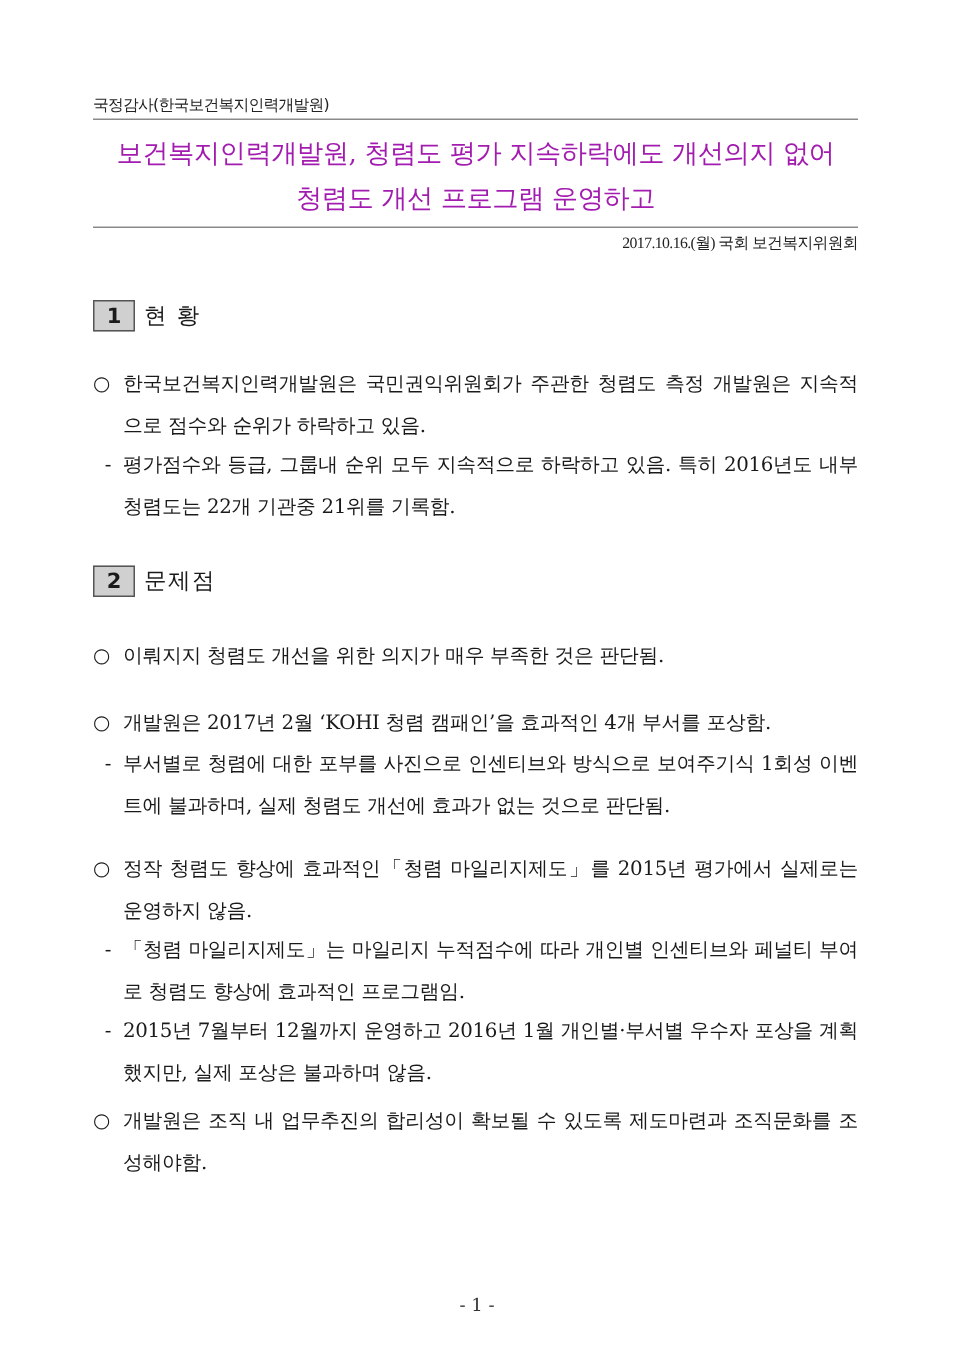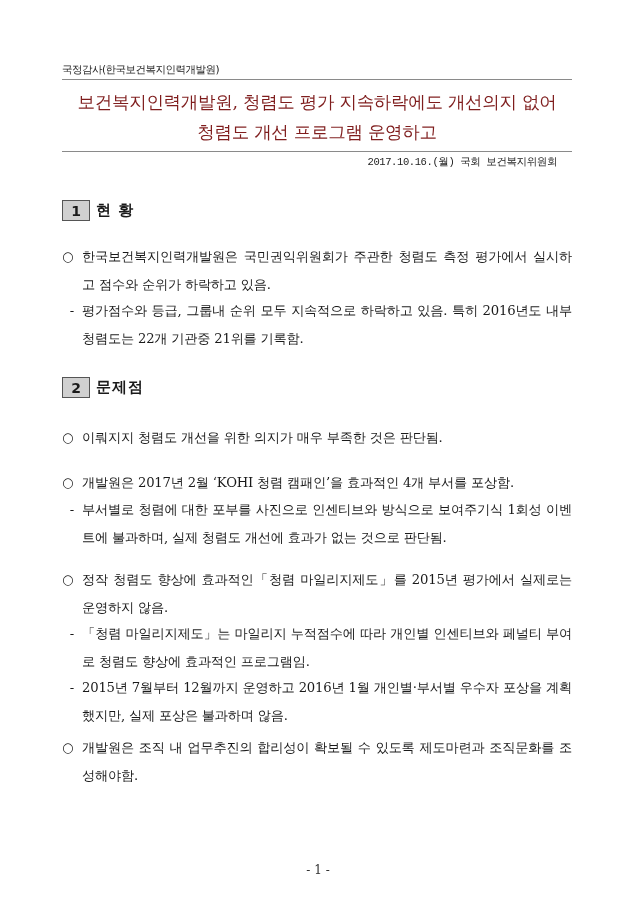--- a/index.html
+++ b/index.html
@@ -12,39 +12,39 @@
     position: absolute; left: 62px; top: 63px;
     font-family: "DejaVu Sans", "Liberation Sans", sans-serif;
     font-size: 10.5px; color: #222; letter-spacing: -0.5px;
   }
   .rule { position: absolute; left: 62px; width: 510px; height: 1px; background: #8a8a8a; }
   .rule.top { top: 79px; }
   .rule.bottom { top: 151px; }
   .title {
     position: absolute; left: 62px; width: 510px; text-align: center;
     font-family: "DejaVu Serif", "Liberation Serif", serif;
-    font-size: 17.5px; letter-spacing: -0.3px; color: #7f1d1d;
+    font-size: 17.5px; letter-spacing: -0.3px; color: #a21caf;
   }
   .title.l1 { top: 90px; }
   .title.l2 { top: 120px; }
   .date {
-    position: absolute; right: 79px; top: 155px;
-    font-family: Liberation Mono, monospace;
+    position: absolute; right: 64px; top: 155px;
+    font-family: Liberation Serif, serif;
     font-size: 10.5px; color: #222; letter-spacing: -0.4px;
   }
   .section-head { position: absolute; left: 62px; display: flex; align-items: center; }
   .section-num {
     width: 26px; height: 19px; background: #d0d0d0; border: 1px solid #555;
     font-family: "DejaVu Sans", "Liberation Sans", sans-serif; font-size: 14px;
     font-weight: bold; display: flex; align-items: center; justify-content: center;
     box-sizing: border-box; width: 28px; height: 21px;
   }
   .section-title {
     margin-left: 6px; font-family: "DejaVu Sans", "Liberation Sans", sans-serif;
-    font-size: 15px; font-weight: bold; letter-spacing: 1px;
+    font-size: 15px; font-weight: normal; letter-spacing: 1px;
   }
   .s1 { top: 200px; }
   .s2 { top: 377px; }
   .para {
     position: absolute; left: 62px; width: 510px;
     font-size: 13.2px; line-height: 28px; letter-spacing: -0.2px;
   }
   .para .row { display: flex; }
   .para .bullet { width: 20px; flex: none; }
   .para .dash { width: 20px; flex: none; text-align: center; }
@@ -66,21 +66,21 @@
   <div class="date">2017.10.16.(월) 국회 보건복지위원회</div>
 
   <div class="section-head s1">
     <div class="section-num">1</div>
     <div class="section-title">현 황</div>
   </div>
 
   <div class="para" style="top:243px">
     <div class="row">
       <span class="bullet">○</span>
-      <span class="text">한국보건복지인력개발원은 국민권익위원회가 주관한 청렴도 측정 평가에서 실시하고 점수와 순위가 하락하고 있음.</span>
+      <span class="text">한국보건복지인력개발원은 국민권익위원회가 주관한 청렴도 측정 개발원은 지속적으로 점수와 순위가 하락하고 있음.</span>
     </div>
   </div>
   <div class="para" style="top:297px">
     <div class="row">
       <span class="dash">-</span>
       <span class="text">평가점수와 등급, 그룹내 순위 모두 지속적으로 하락하고 있음. 특히 2016년도 내부청렴도는 22개 기관중 21위를 기록함.</span>
     </div>
   </div>
 
   <div class="section-head s2">

